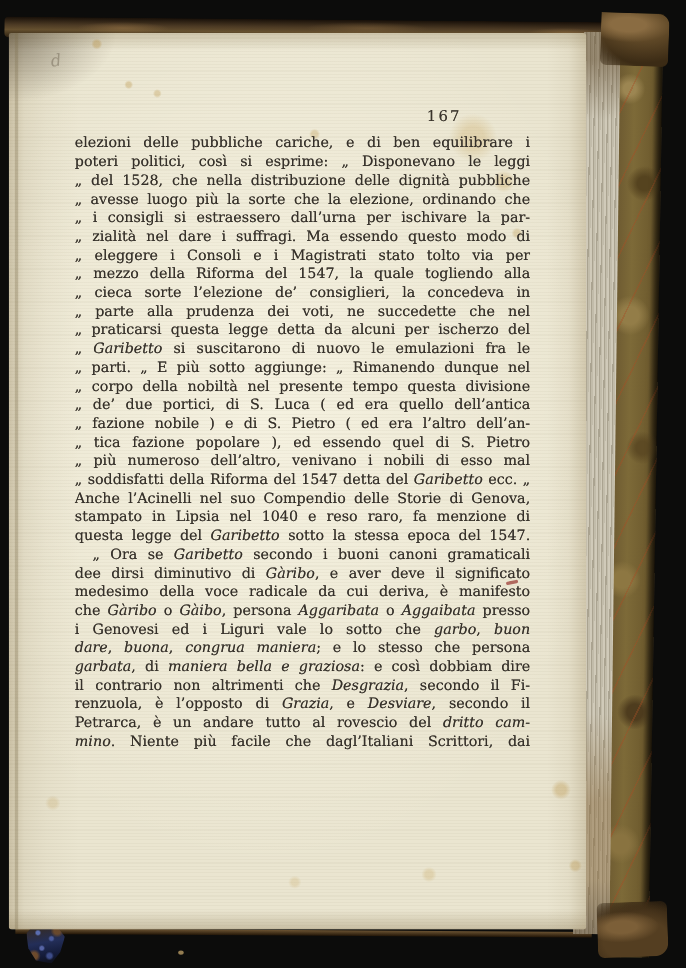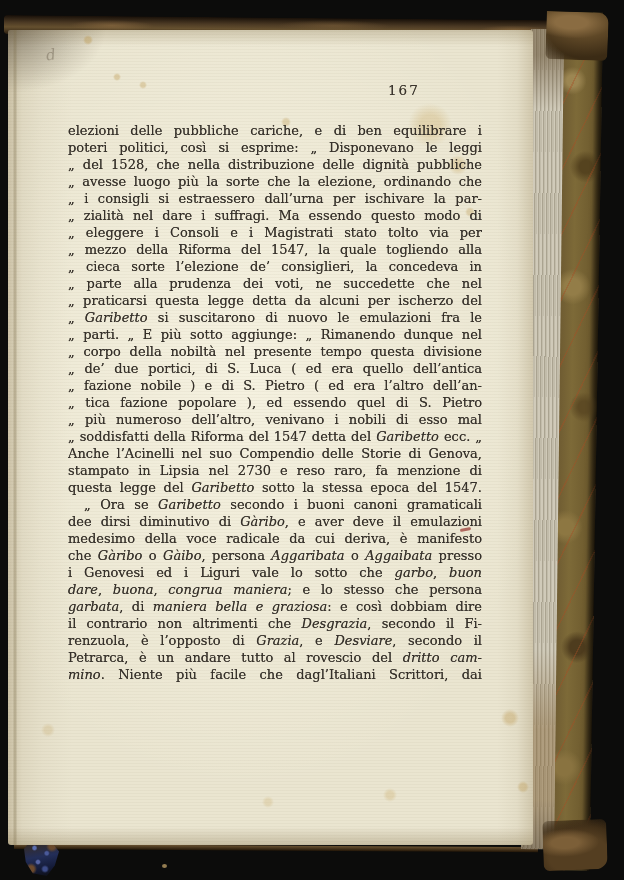--- a/index.html
+++ b/index.html
@@ -117,21 +117,21 @@
       linear-gradient(270deg, rgba(150,130,90,.30) 0, rgba(150,130,90,.08) 16px, transparent 36px),
       linear-gradient(180deg, rgba(120,100,60,.26) 0, transparent 16px),
       linear-gradient(0deg,   rgba(120,100,60,.30) 0, transparent 18px),
       
       repeating-linear-gradient(0deg, rgba(120,110,80,.05) 0 1px, transparent 1px 3px),
       
       radial-gradient(ellipse 320px 420px at 45% 42%, rgba(255,252,238,.55), transparent 100%);
     z-index:5;
   }
   .page-number{
-    position:absolute;left:380px;top:52px;width:48px;
+    position:absolute;left:380px;top:68px;width:48px;
     font-size:13.5px;letter-spacing:2px;color:#3a342c;
     text-shadow:0 0 .5px rgba(45,40,32,.6);
   }
   .text-block{
     position:absolute;left:60px;top:92px;width:414px;
     font-size:13px;line-height:17px;color:#35302a;
     text-shadow:0 0 .5px rgba(45,40,32,.7);
   }
   .line{height:17px;overflow:hidden;text-align:justify;text-align-last:justify;white-space:normal;}
   .line.indent{padding-left:16px;}
@@ -176,24 +176,24 @@
         <div class="line"><span>„ praticarsi questa legge detta da alcuni per ischerzo del</span></div>
         <div class="line"><span>„ </span><span class="it">Garibetto</span><span> si suscitarono di nuovo le emulazioni fra le</span></div>
         <div class="line"><span>„ parti. „ E più sotto aggiunge: „ Rimanendo dunque nel</span></div>
         <div class="line"><span>„ corpo della nobiltà nel presente tempo questa divisione</span></div>
         <div class="line"><span>„ de’ due portici, di S. Luca ( ed era quello dell’antica</span></div>
         <div class="line"><span>„ fazione nobile ) e di S. Pietro ( ed era l’altro dell’an-</span></div>
         <div class="line"><span>„ tica fazione popolare ), ed essendo quel di S. Pietro</span></div>
         <div class="line"><span>„ più numeroso dell’altro, venivano i nobili di esso mal</span></div>
         <div class="line"><span>„ soddisfatti della Riforma del 1547 detta del </span><span class="it">Garibetto</span><span> ecc. „</span></div>
         <div class="line"><span>Anche l’Acinelli nel suo Compendio delle Storie di Genova,</span></div>
-        <div class="line"><span>stampato in Lipsia nel 2730 e reso raro, fa menzione di</span></div>
+        <div class="line"><span>stampato in Lipsia nel 1040 e reso raro, fa menzione di</span></div>
         <div class="line"><span>questa legge del </span><span class="it">Garibetto</span><span> sotto la stessa epoca del 1547.</span></div>
         <div class="line indent"><span>„ Ora se </span><span class="it">Garibetto</span><span> secondo i buoni canoni gramaticali</span></div>
-        <div class="line"><span>dee dirsi diminutivo di </span><span class="it">Gàribo</span><span>, e aver deve il emulazioni</span></div>
+        <div class="line"><span>dee dirsi diminutivo di </span><span class="it">Gàribo</span><span>, e aver deve il significato</span></div>
         <div class="line"><span>medesimo della voce radicale da cui deriva, è manifesto</span></div>
         <div class="line"><span>che </span><span class="it">Gàribo</span><span> o </span><span class="it">Gàibo</span><span>, persona </span><span class="it">Aggaribata</span><span> o </span><span class="it">Aggaibata</span><span> presso</span></div>
         <div class="line"><span>i Genovesi ed i Liguri vale lo sotto che </span><span class="it">garbo</span><span>, </span><span class="it">buon</span></div>
         <div class="line"><span class="it">dare</span><span>, </span><span class="it">buona</span><span>, </span><span class="it">congrua maniera</span><span>; e lo stesso che persona</span></div>
         <div class="line"><span class="it">garbata</span><span>, di </span><span class="it">maniera bella e graziosa</span><span>: e così dobbiam dire</span></div>
         <div class="line"><span>il contrario non altrimenti che </span><span class="it">Desgrazia</span><span>, secondo il Fi-</span></div>
         <div class="line"><span>renzuola, è l’opposto di </span><span class="it">Grazia</span><span>, e </span><span class="it">Desviare</span><span>, secondo il</span></div>
         <div class="line"><span>Petrarca, è un andare tutto al rovescio del </span><span class="it">dritto cam-</span></div>
         <div class="line"><span class="it">mino</span><span>. Niente più facile che dagl’Italiani Scrittori, dai</span></div>
       </div>

